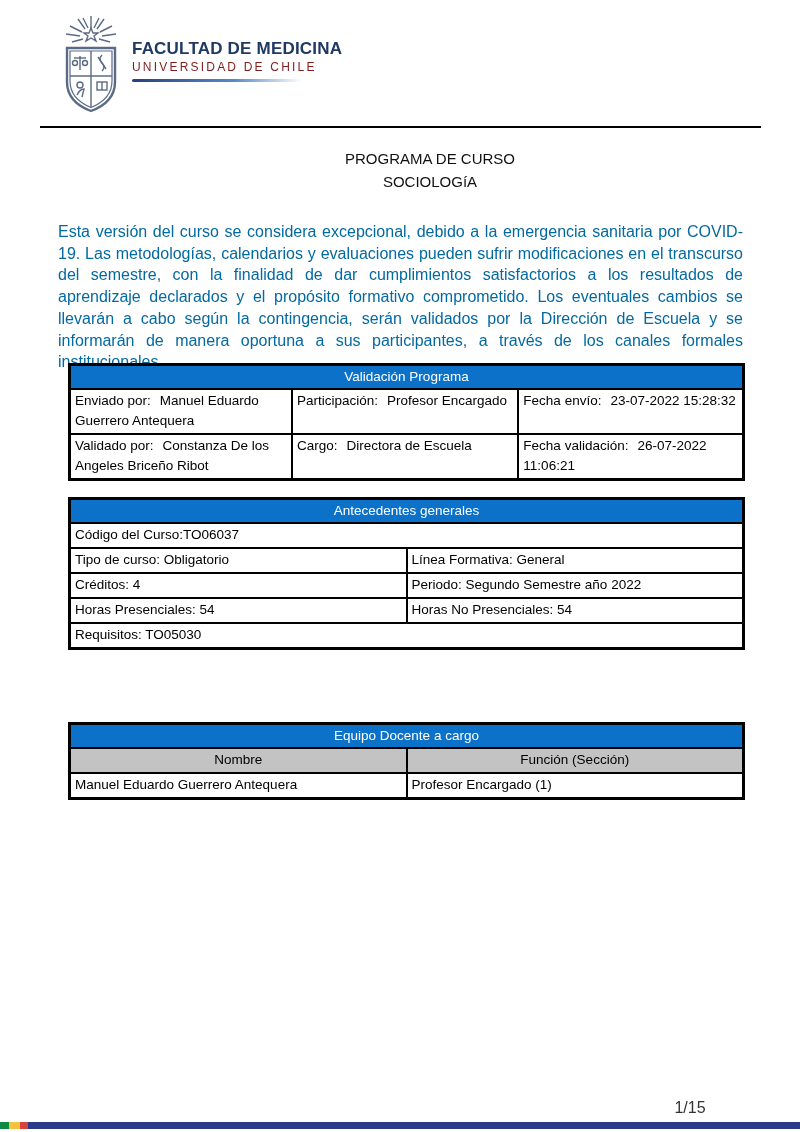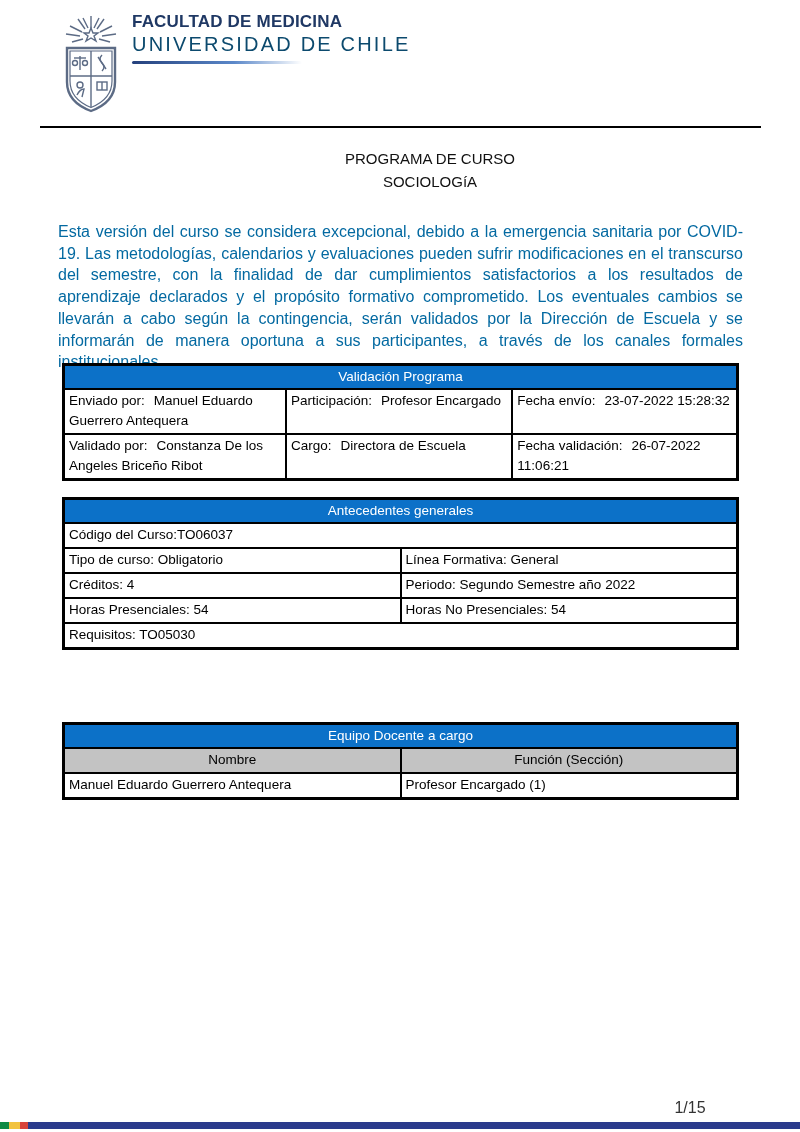--- a/index.html
+++ b/index.html
@@ -4,39 +4,39 @@
 <style>
   * { margin:0; padding:0; box-sizing:border-box; }
   html,body { background:#e8e8e8; }
   body { font-family:"Liberation Sans","DejaVu Sans",sans-serif; }
   .page {
     position:relative; width:800px; height:1132px; background:#ffffff;
     margin:0 auto; overflow:hidden; color:#000;
   }
 
   
-  .logo-block { position:absolute; left:58px; top:12px; display:flex; align-items:flex-start; }
+  .logo-block { position:absolute; left:58px; top:12px; display:flex; align-items:center; }
   .crest { width:66px; height:102px; }
   .logo-text { margin-left:8px; padding-bottom:6px; }
   .logo-line1 { font-size:17px; font-weight:bold; color:#1F3864; letter-spacing:0.2px; }
-  .logo-line2 { font-size:20px; color:#0c4a6e; letter-spacing:2.2px; margin-top:1px; }
+  .logo-line2 { font-size:12px; color:#7f1d1d; letter-spacing:2.2px; margin-top:1px; }
   .logo-rule { margin-top:5px; height:3px; width:170px;
     background:linear-gradient(to right,#24407C,#5B88C9 60%,rgba(255,255,255,0)); border-radius:2px; }
   .header-rule { position:absolute; left:40px; top:126px; width:721px; height:2px; background:#000; }
 
   
   .doc-title { position:absolute; left:0; top:147px; width:100%; text-align:center;
     font-size:15px; line-height:23px; color:#111;margin-left:30px; }
 
   
   .intro { position:absolute; left:58px; top:221px; width:685px;
     font-size:16px; line-height:21.7px; text-align:justify; color:#0369a1; }
 
   
-  .doc-table { position:absolute; left:62px; width:677px; border-collapse:collapse;
+  .doc-table { position:absolute; left:68px; width:677px; border-collapse:collapse;
     table-layout:fixed; font-size:13.5px; border:3px solid #000; }
   .doc-table td { border:2px solid #000; padding:1px 4px 2px 4px; vertical-align:top;
     line-height:20px; overflow:hidden; }
   td.blue-head { background:#0C71C8; color:#fff; text-align:center; padding:1px 2px 2px 2px;
     height:22px; line-height:19px; }
   td.gray-head { background:#C3C3C3; text-align:center; height:23px; }
   .lv .val { margin-left:9px; }
   .t1 { top:363px; }
   .t1 tr.data-row td { height:44px; }
   .t2 { top:497px; }

